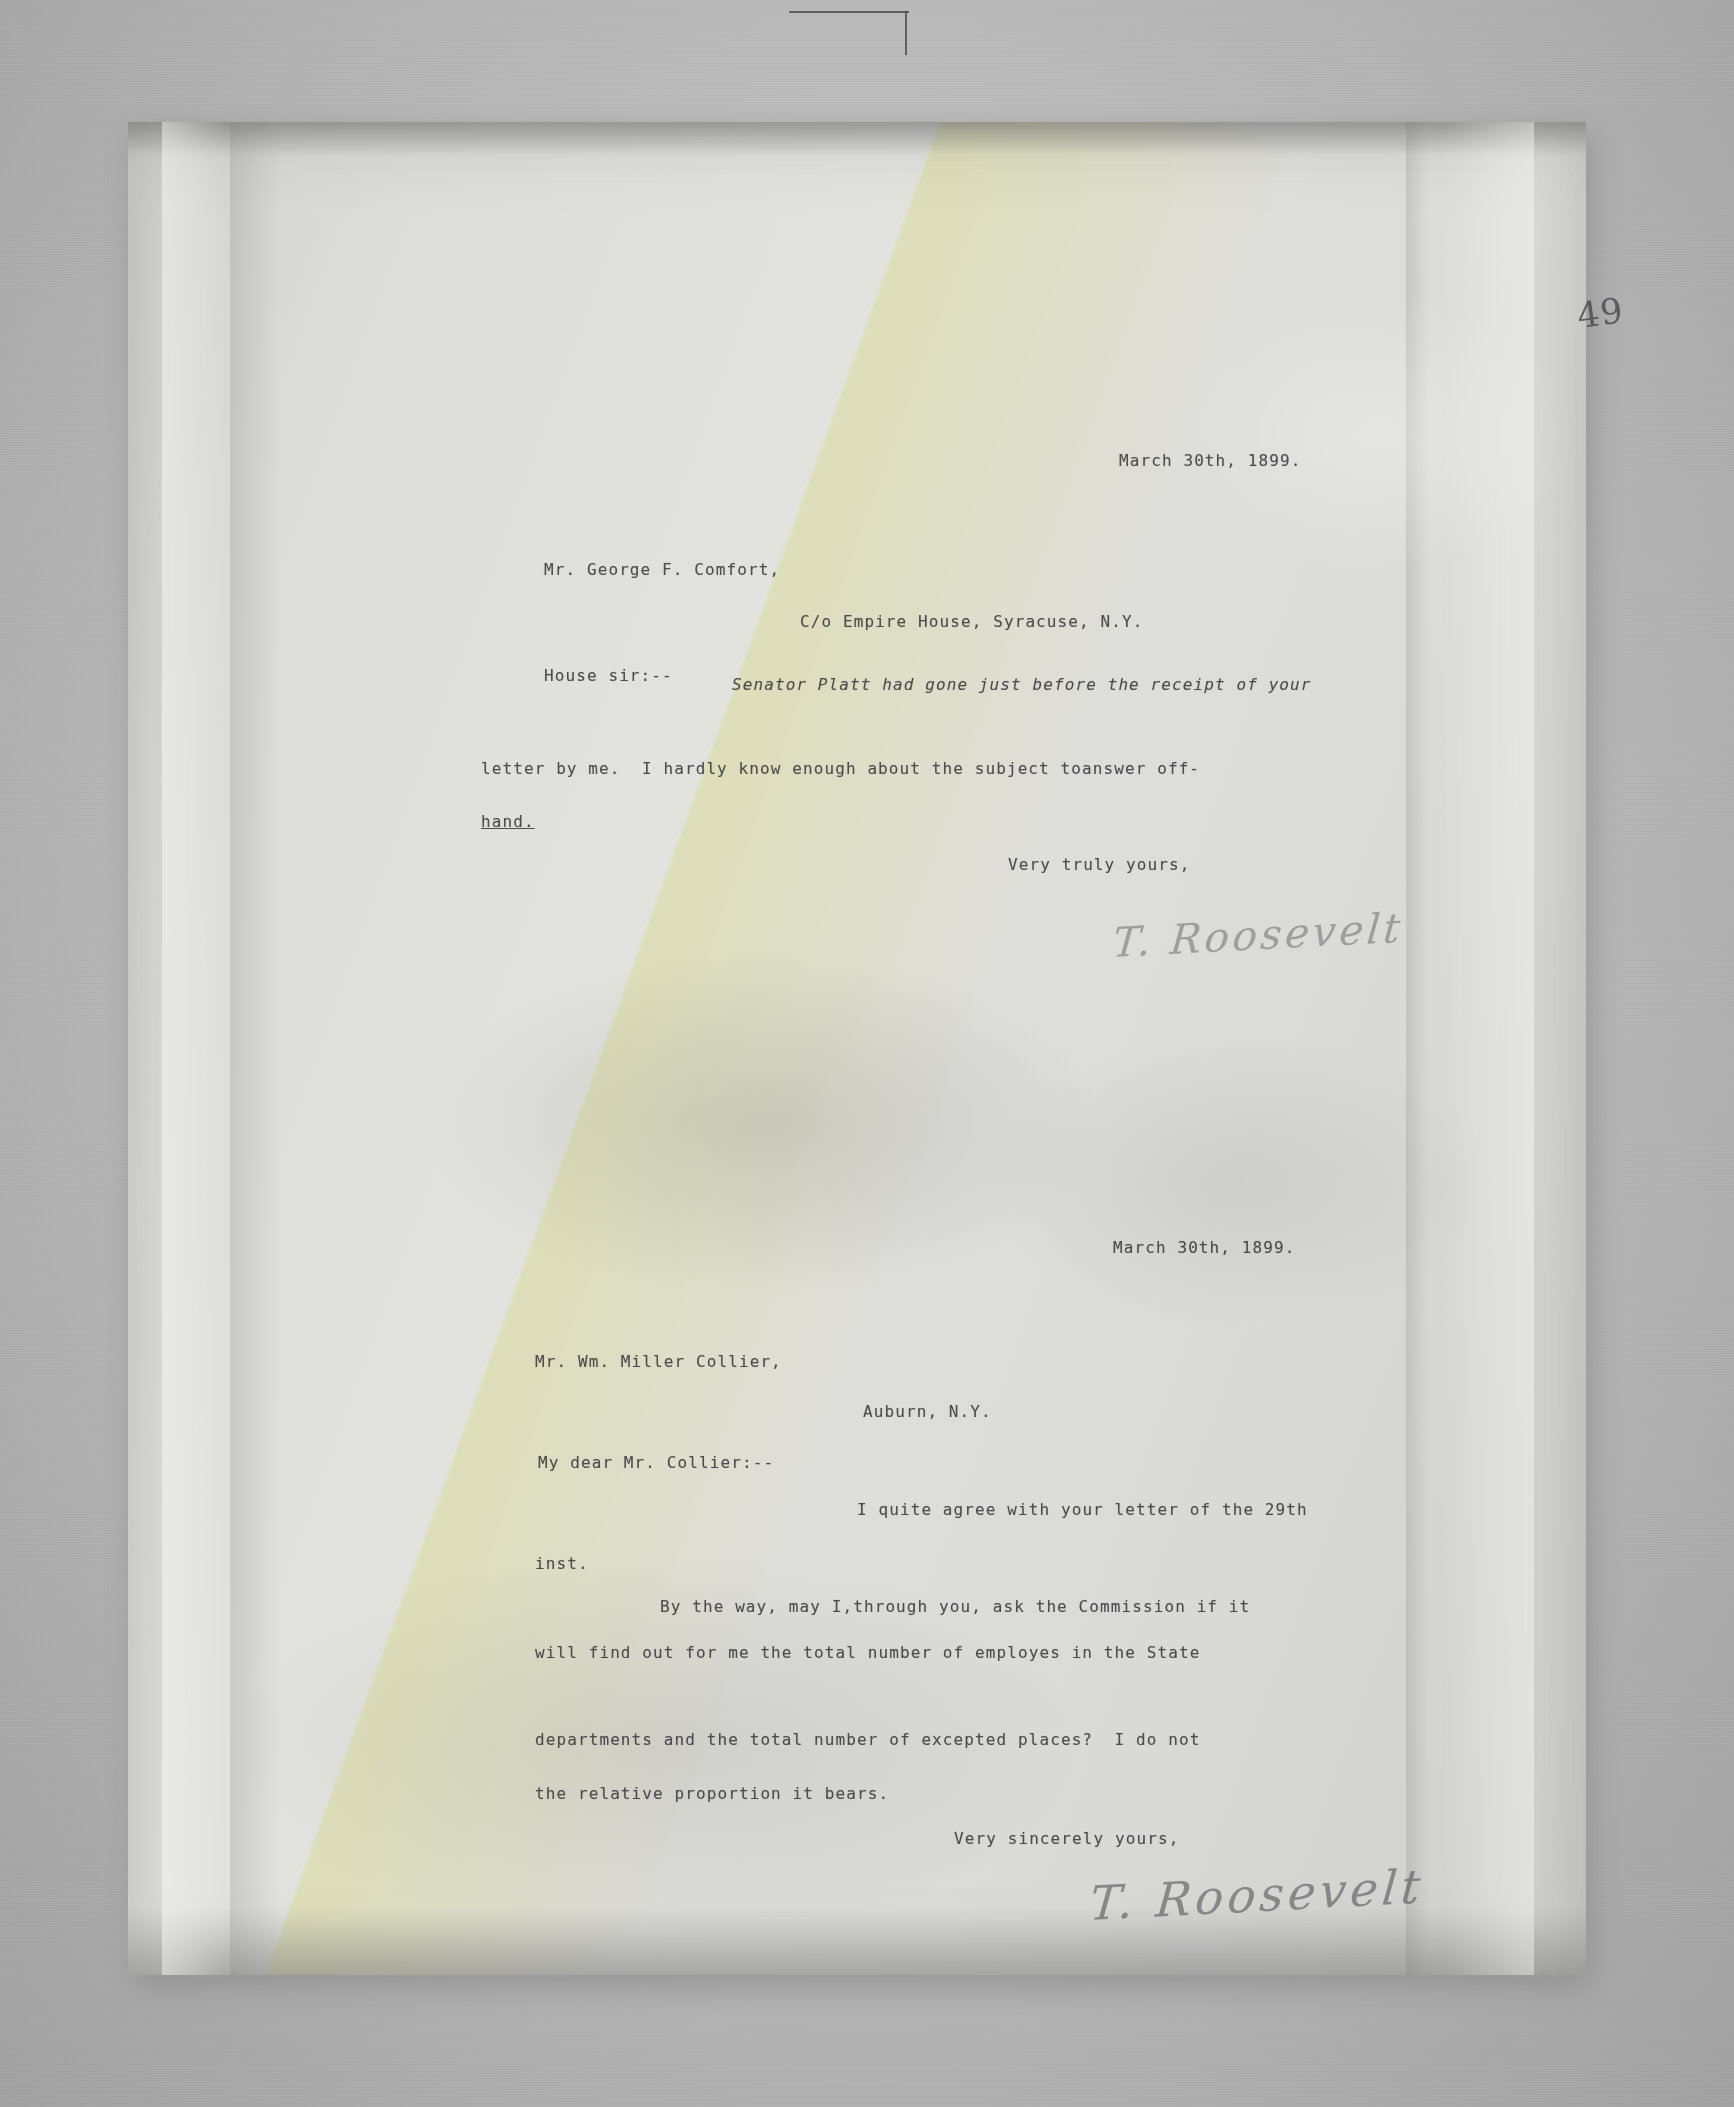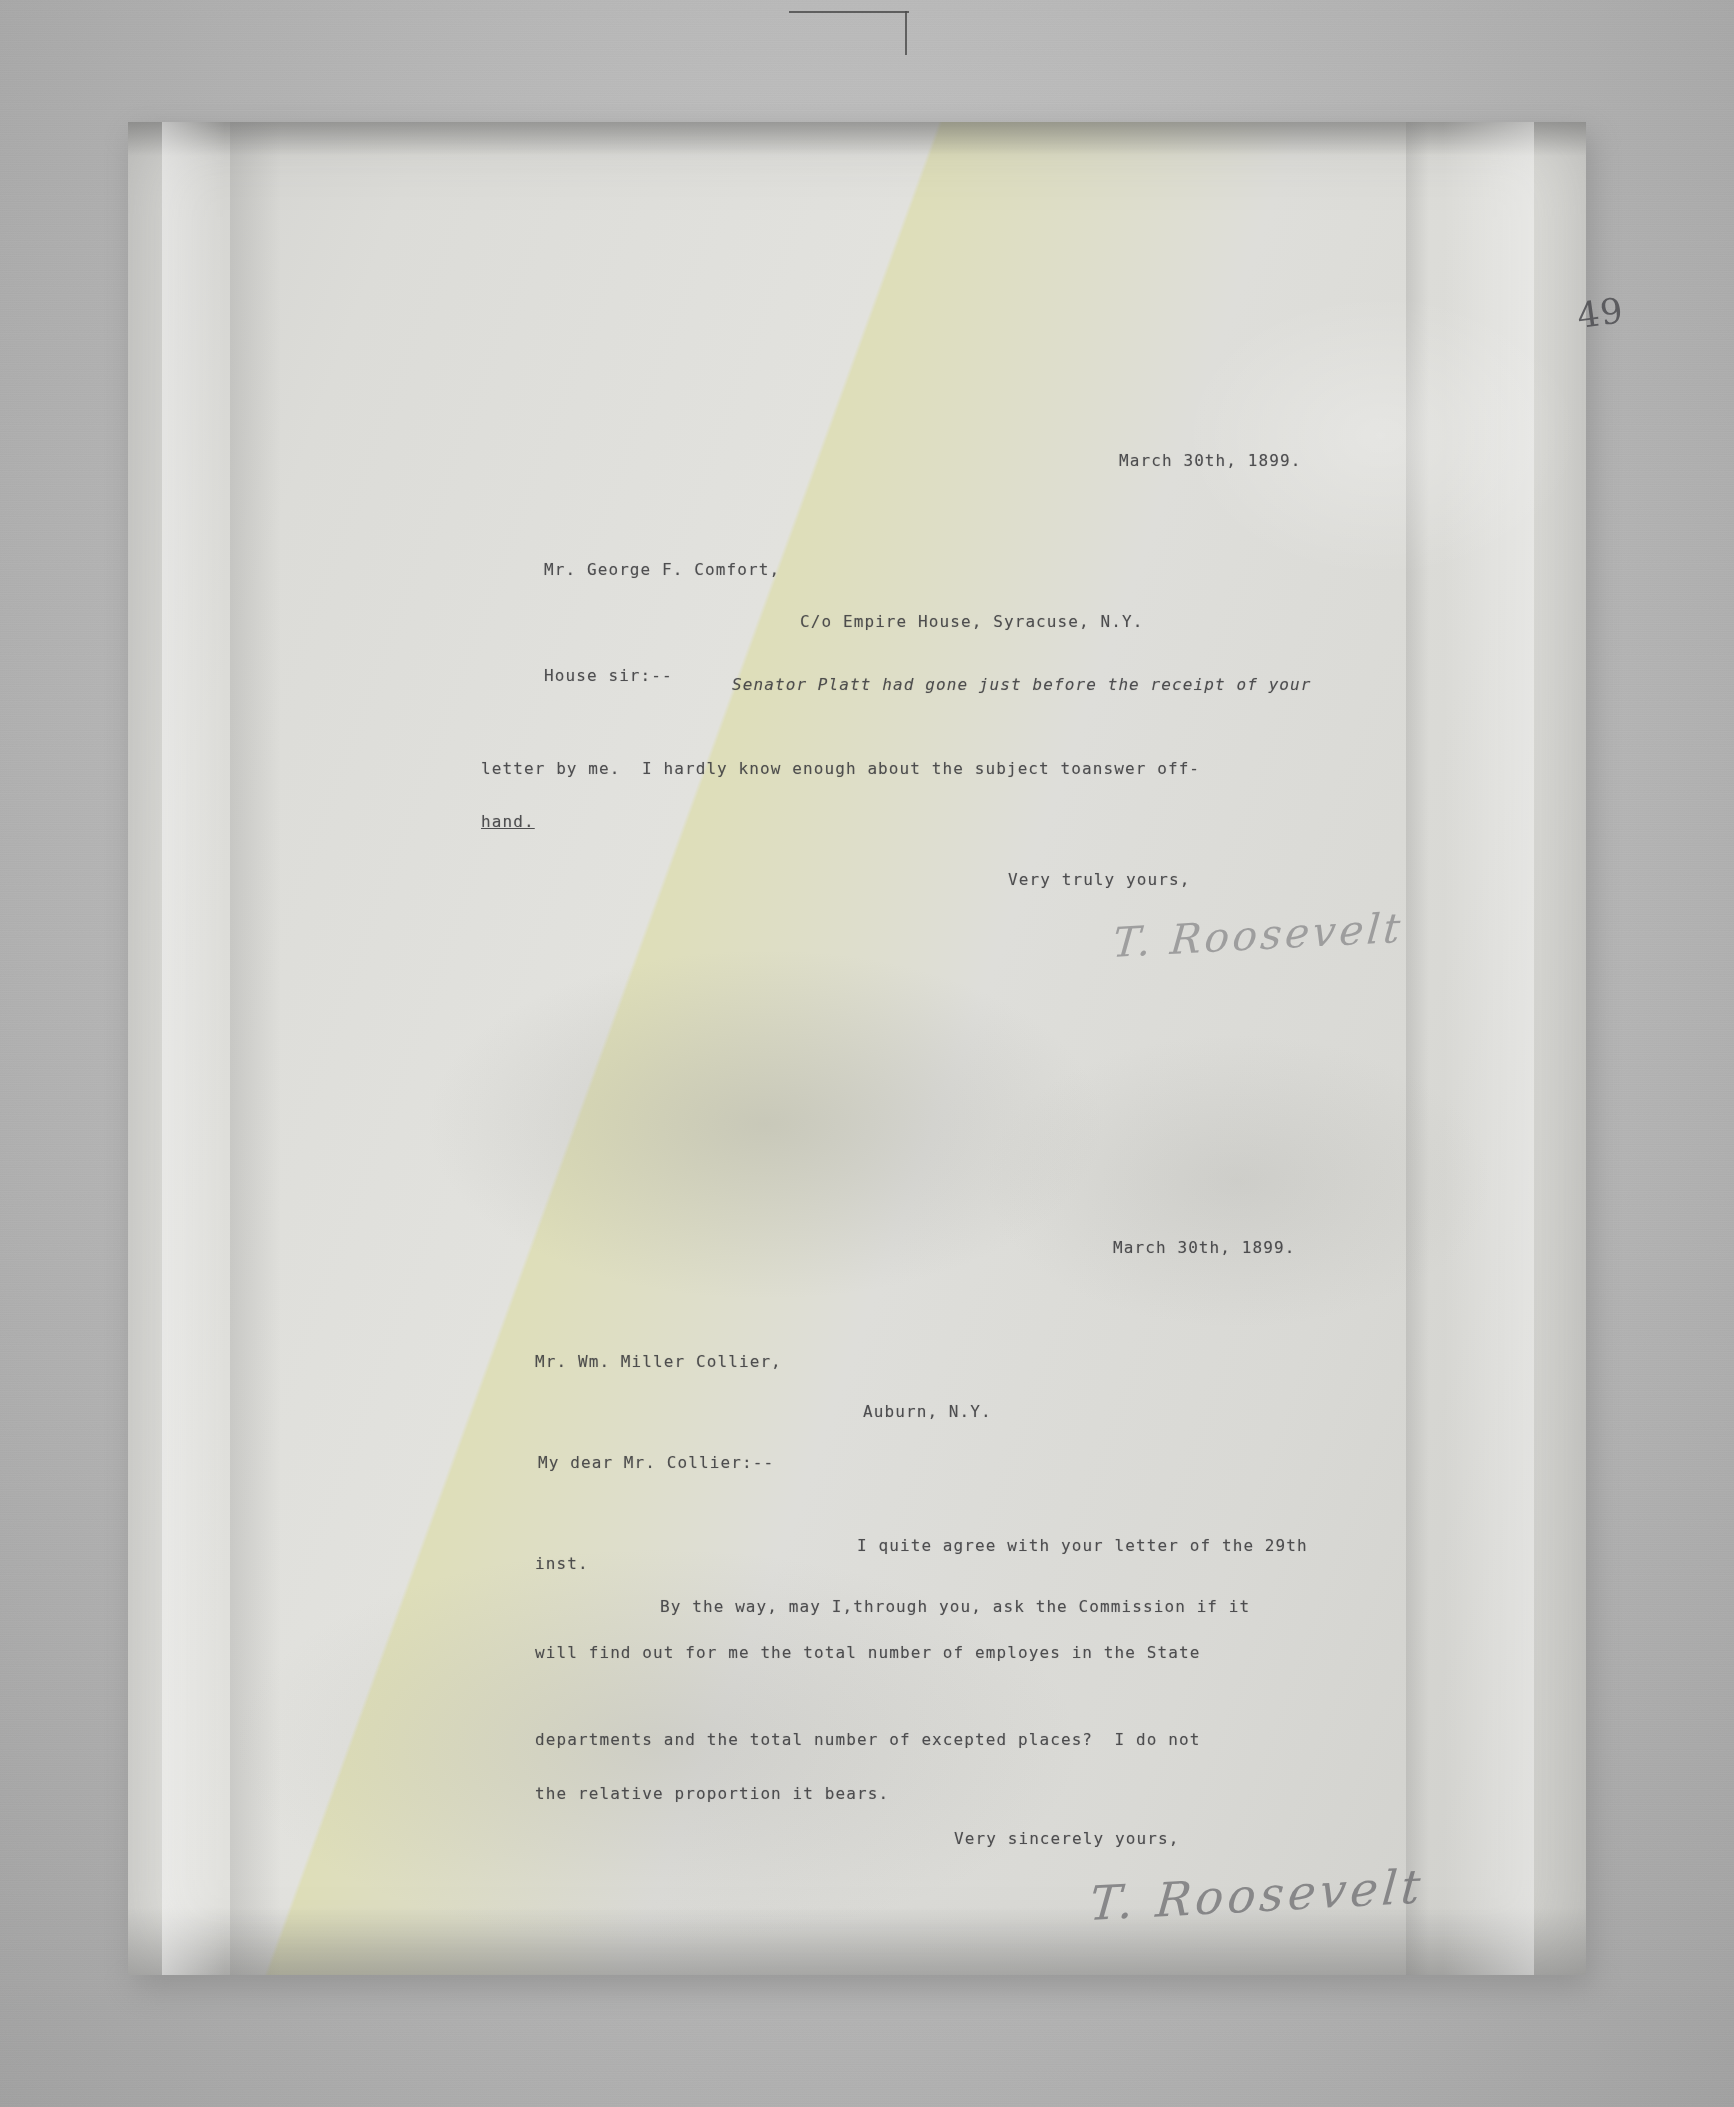--- a/index.html
+++ b/index.html
@@ -132,28 +132,28 @@
   }
 
   
   .l1-date    { left: 991px; top: 329px;  }
   .l1-to1     { left: 416px;  top: 438px;  }
   .l1-to2     { left: 672px; top: 490px;  }
   .l1-salut   { left: 416px;  top: 544px;  }
   .l1-p1      { left: 604px; top: 553px; font-style: italic; }
   .l1-p2      { left: 353px;  top: 637px; }
   .l1-p3      { left: 353px;  top: 690px; text-decoration: underline; }
-  .l1-close   { left: 880px; top: 733px; margin-top: 15px; }
+  .l1-close   { left: 880px; top: 733px; }
 
   
   .l2-date    { left: 985px; top: 1116px; }
   .l2-to1     { left: 407px;  top: 1230px; }
   .l2-to2     { left: 735px; top: 1280px; }
   .l2-salut   { left: 410px;  top: 1331px; }
-  .l2-p1      { left: 729px; top: 1378px; margin-top: 36px; }
+  .l2-p1      { left: 729px; top: 1378px; }
   .l2-p2      { left: 407px;  top: 1432px; }
   .l2-p3      { left: 532px;  top: 1475px; }
   .l2-p4      { left: 407px;  top: 1521px; }
   .l2-p5      { left: 407px;  top: 1568px; margin-top: 40px; }
   .l2-p6      { left: 407px;  top: 1615px; }
   .l2-p7      { left: 407px;  top: 1662px; }
   .l2-close   { left: 826px; top: 1707px; }
 
   
   .signature {

